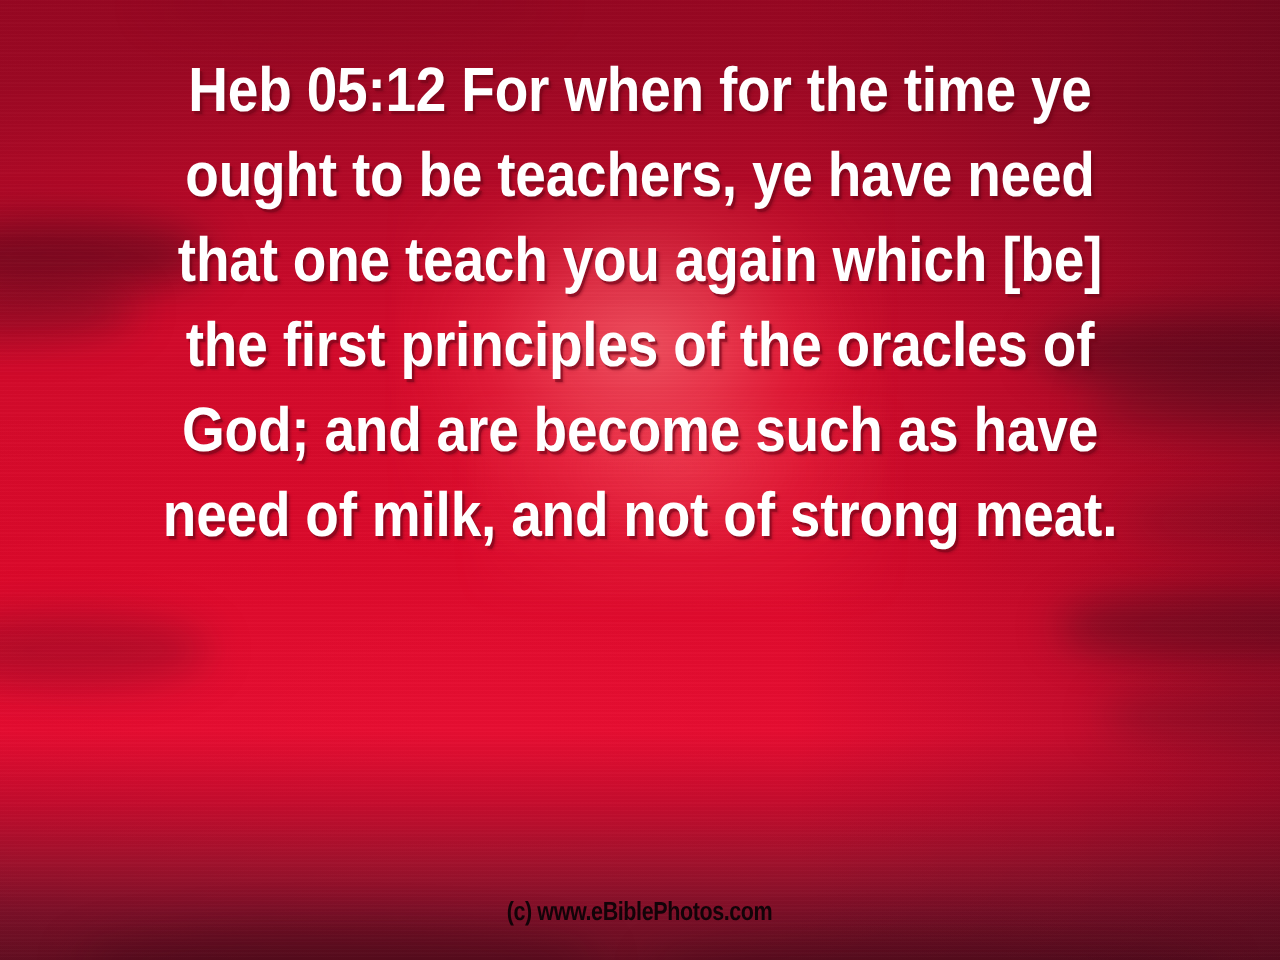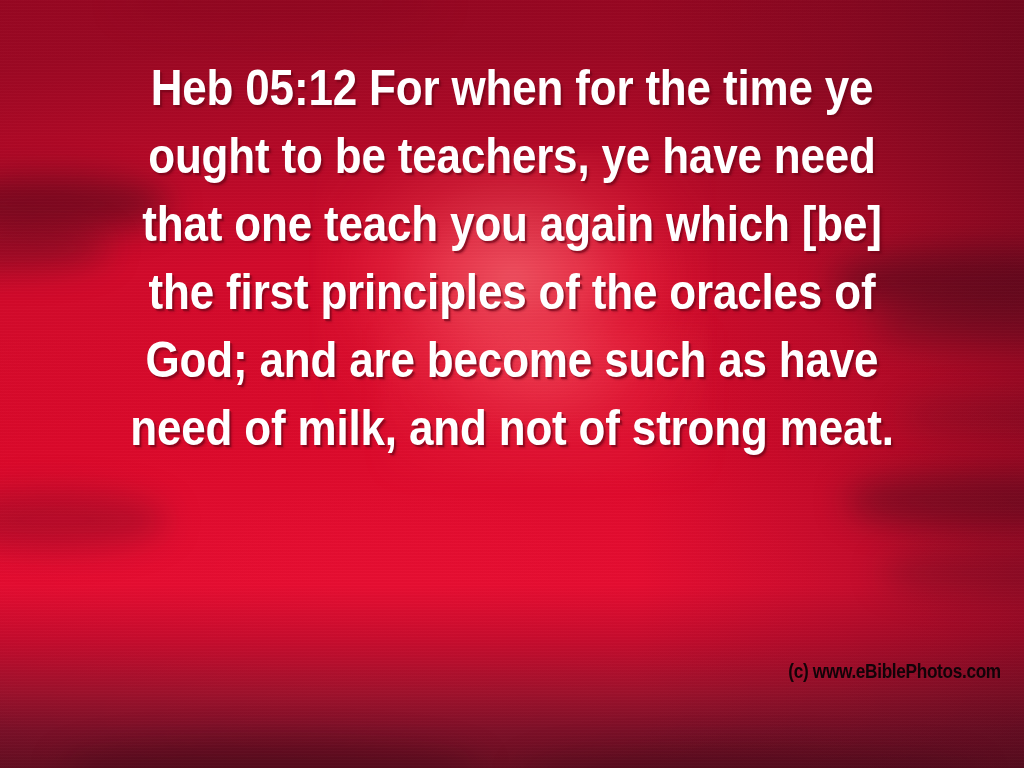--- a/index.html
+++ b/index.html
@@ -123,44 +123,43 @@
       rgba(0,0,0,0.016) 3px);
   }
 
   
   .verse-block {
     position: absolute;
     left: 0;
     top: 38px;
     width: 1024px;
     text-align: center;
-    margin-top: 16px;
   }
   .verse-line {
     color: #ffffff;
     font-family: "Liberation Sans Narrow", "Liberation Sans", "DejaVu Sans Condensed", "DejaVu Sans", sans-serif;
     font-weight: 700;
     font-size: 50px;
     line-height: 68px;
     letter-spacing: -0.2px;
     white-space: nowrap;
     transform: scaleX(0.88);
     transform-origin: center center;
     text-shadow:
        2px 2px 0 rgba(120,6,26,0.55),
        3px 3px 2px rgba(100,5,22,0.35);
   }
 
   
   .copyright {
     position: absolute;
     left: 0;
-    top: 659px;
+    top: 718px;
     width: 1024px;
-    text-align: right;
+    text-align: center;
   }
   .copyright span {
     display: inline-block;
     color: #120308;
     font-family: "Liberation Sans Narrow", "Liberation Sans", "DejaVu Sans Condensed", "DejaVu Sans", sans-serif;
     font-weight: 700;
     font-size: 21px;
     line-height: 24px;
     letter-spacing: -0.4px;
     transform: scaleX(0.82);

